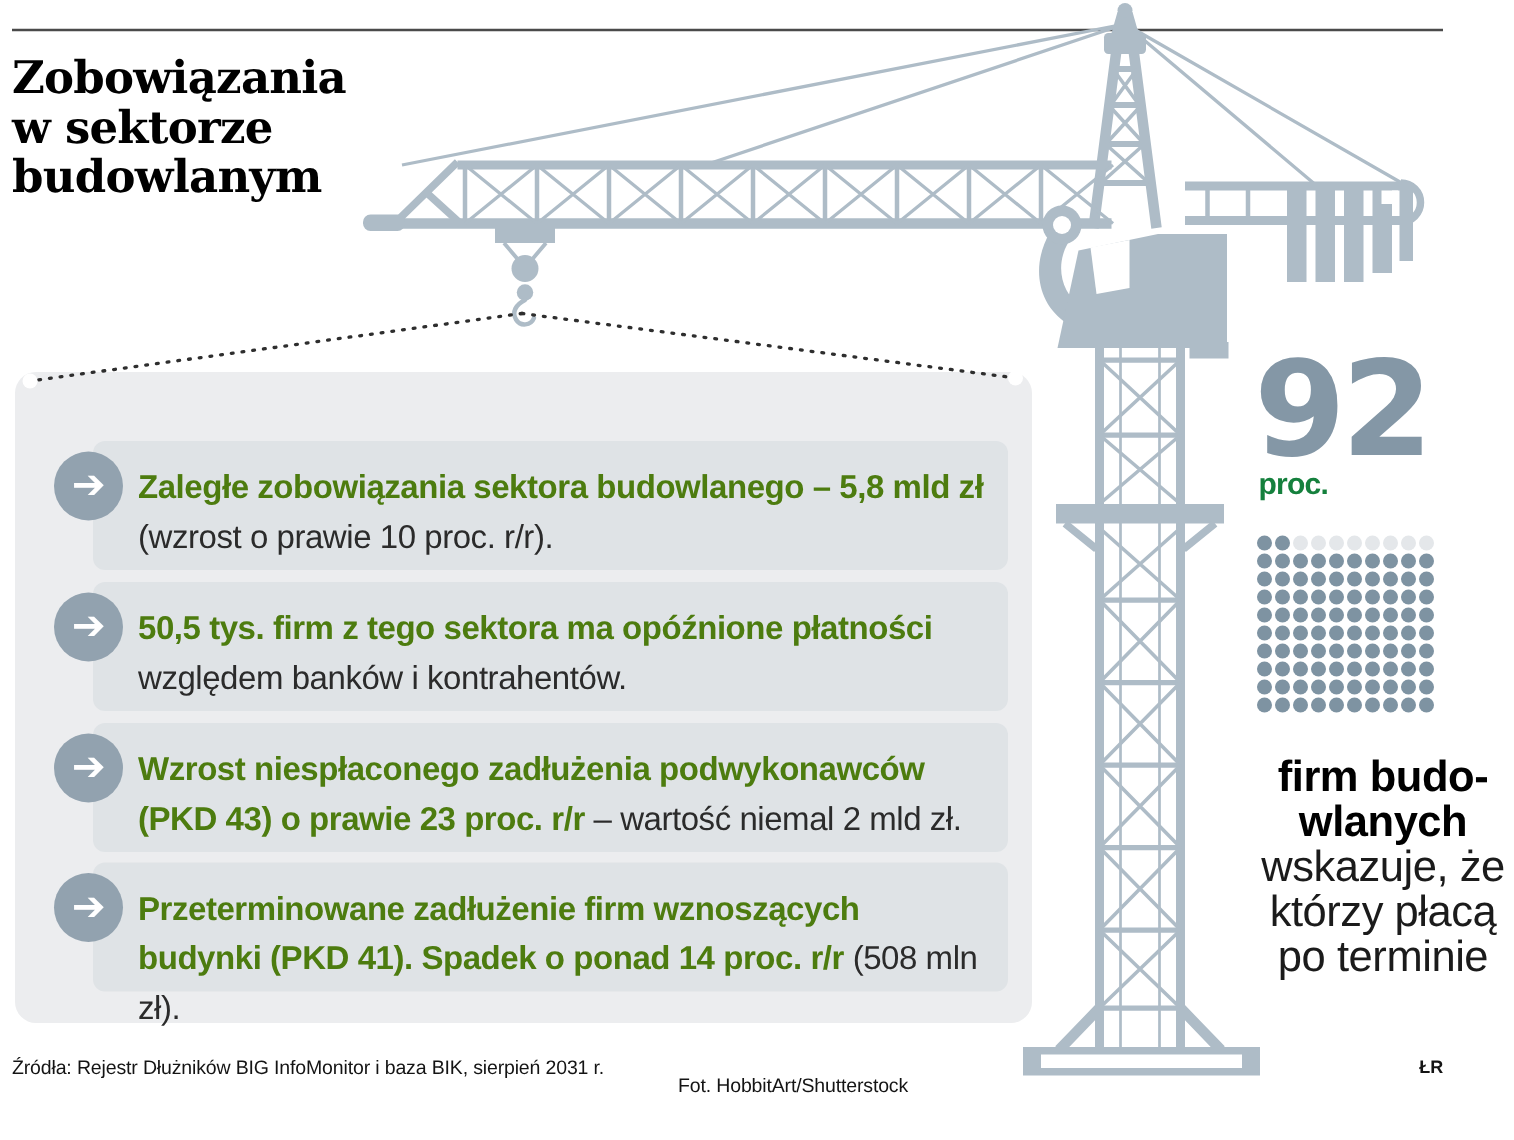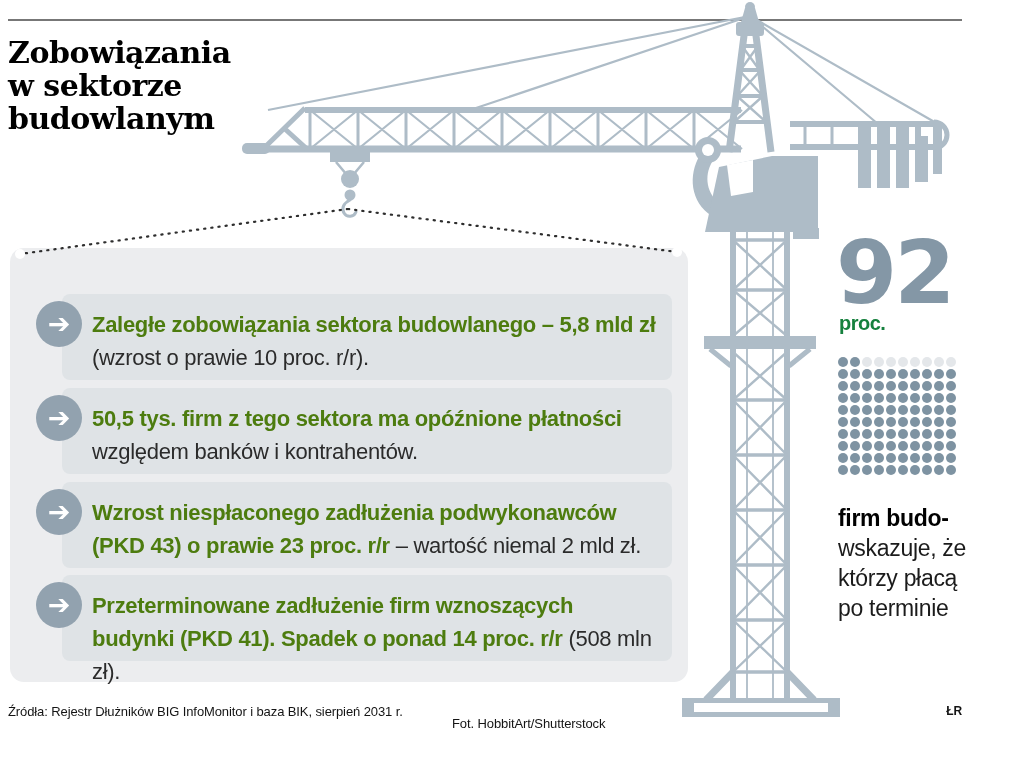--- a/index.html
+++ b/index.html
@@ -48,21 +48,21 @@
   }
   .waffle{
     position:absolute;left:838px;top:357px;z-index:3;
     display:grid;grid-template-columns:repeat(10,10px);grid-auto-rows:10px;gap:2px;
   }
   .dot{width:10px;height:10px;border-radius:50%;}
   .dot-dark{background:#7e93a2;}
   .dot-light{background:#e4e7ea;}
   .stat-caption{
     position:absolute;left:838px;top:503px;width:168px;z-index:3;
-    font-size:23px;line-height:30px;letter-spacing:-0.3px;color:#1b1b1b;
+    font-size:29px;line-height:30px;letter-spacing:-0.3px;color:#1b1b1b;text-align:center;
   }
   .stat-caption .cb{font-weight:700;color:#000;}
   
   .footer{position:absolute;top:704px;left:0;width:1009px;height:20px;z-index:3;
     font-size:13px;color:#141414;letter-spacing:-0.1px;}
   .footer .src{position:absolute;left:8px;top:0;}
   .footer .credit{position:absolute;left:452px;top:12px;}
   .footer .initials{position:absolute;right:47px;top:0;font-weight:700;font-size:12px;}
   
   .crane-layer{position:absolute;left:0;top:0;width:1009px;height:760px;z-index:2;pointer-events:none;}
@@ -206,20 +206,21 @@
     <span class="dot dot-dark"></span>
     <span class="dot dot-dark"></span>
     <span class="dot dot-dark"></span>
     <span class="dot dot-dark"></span>
     <span class="dot dot-dark"></span>
     <span class="dot dot-dark"></span>
     <span class="dot dot-dark"></span>
   </div>
 <div class="stat-caption">
   <div class="cb">firm budo-</div>
+  <div class="cb">wlanych</div>
   <div>wskazuje, że</div>
   <div>którzy płacą</div>
   <div>po terminie</div>
 </div>
 
 <div class="footer">
   <span class="src">Źródła: Rejestr Dłużników BIG InfoMonitor i baza BIK, sierpień 2031 r.</span>
   <span class="credit">Fot. HobbitArt/Shutterstock</span>
   <span class="initials">ŁR</span>
 </div>

